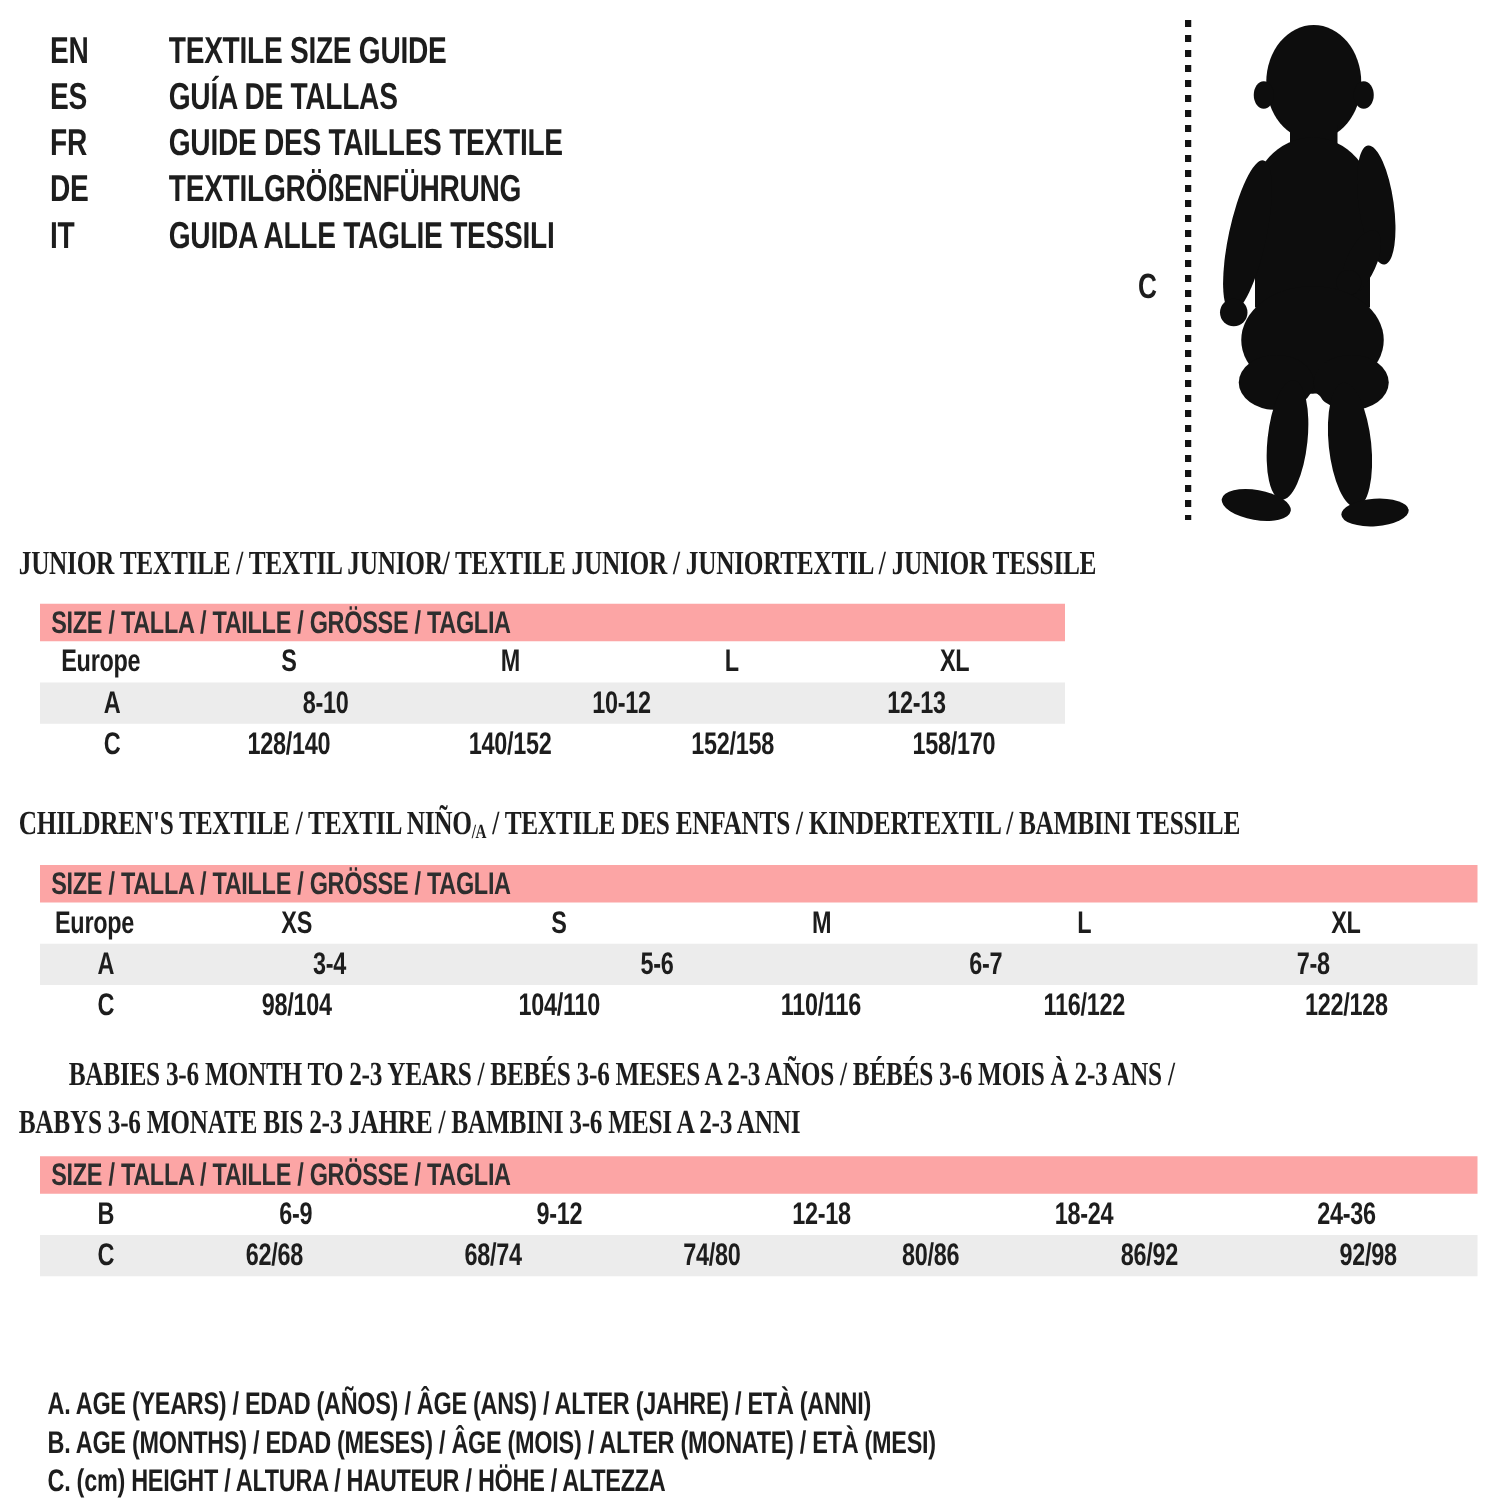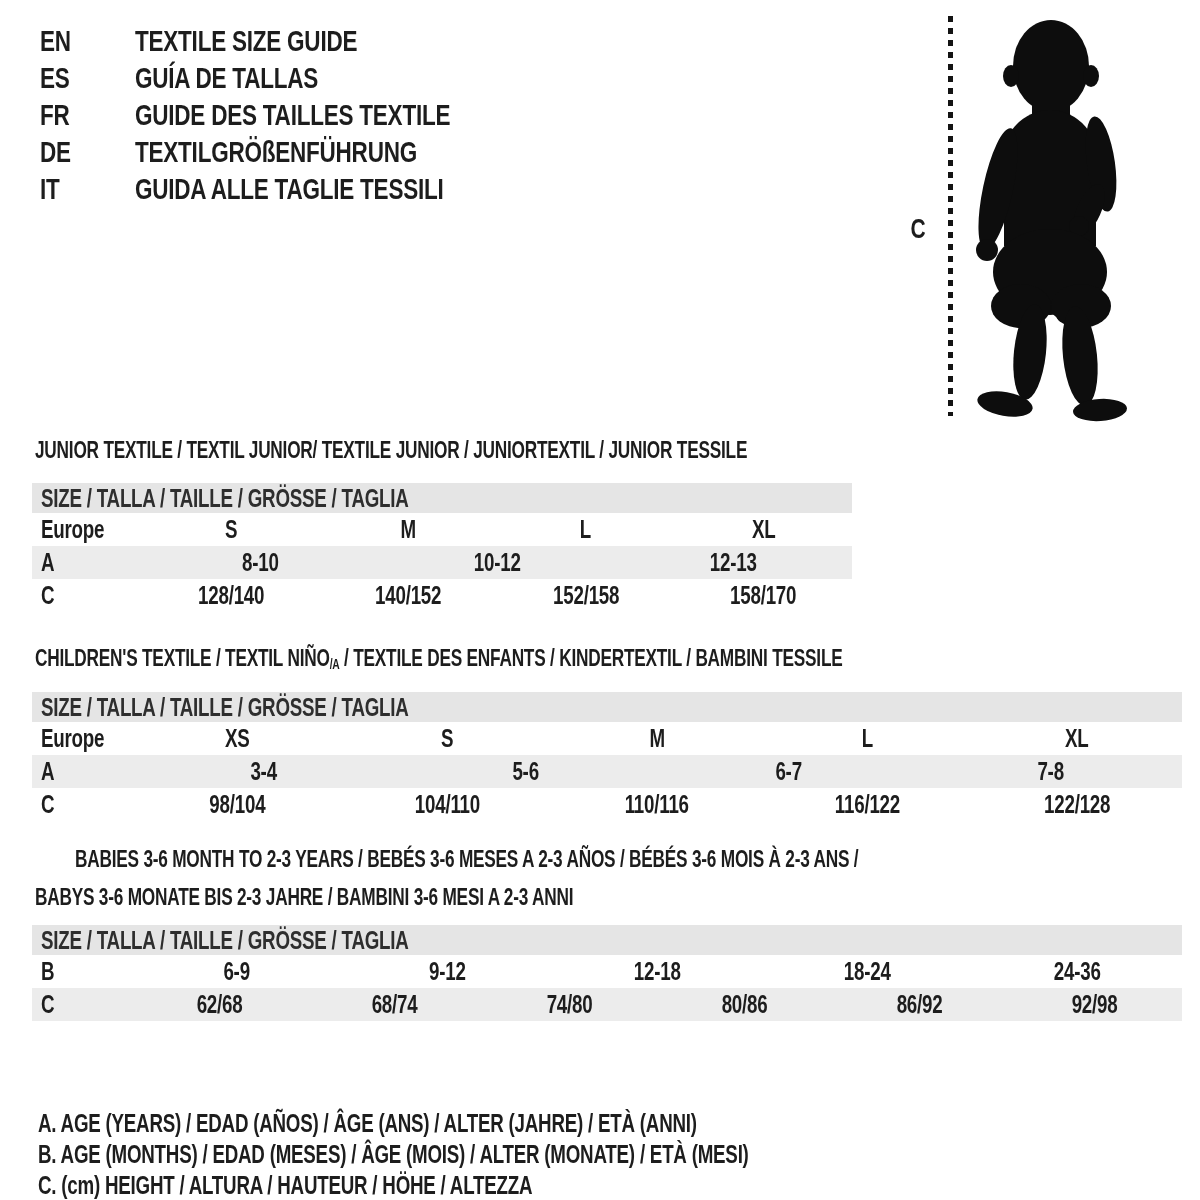--- a/index.html
+++ b/index.html
@@ -19,31 +19,31 @@
   .lang-code{width:78px;}
   
   .dash-line{
     position:absolute;left:948px;top:16px;width:5px;height:400px;
     background:repeating-linear-gradient(to bottom,#131313 0 6px,transparent 6px 12px);
   }
   .c-marker{position:absolute;left:908px;top:212px;font-size:28px;line-height:34px;}
   .silhouette{position:absolute;left:958px;top:14px;width:182px;height:408px;}
 
   
-  .sec-title{position:absolute;left:35px;font-size:23px;line-height:26px;}
+  .sec-title{position:absolute;left:15px;font-size:27px;line-height:26px;font-family:Liberation Serif, serif;}
   .sub{font-size:0.6em;position:relative;top:0.2em;}
 
   
   .sg-table{position:absolute;left:32px;}
   .t1{width:820px;}
   .t23{width:1150px;}
-  .size-bar{height:30px;line-height:30px;background:#e5e5e5;padding-left:9px;font-size:25px;color:#2e2e2e;box-sizing:border-box;}
+  .size-bar{height:30px;line-height:30px;background:#fca5a5;padding-left:9px;font-size:25px;color:#2e2e2e;box-sizing:border-box;}
   .trow{display:flex;height:33px;line-height:33px;font-size:25px;}
   .trow.alt{background:#ececec;}
-  .lab{box-sizing:border-box;padding-left:9px;text-align:left;}
+  .lab{box-sizing:border-box;padding-left:9px;text-align:center;}
   .t1 .lab{width:110px;}
   .t23 .lab{width:100px;}
   .val{flex:1;text-align:center;}
 
   
   .legend{position:absolute;left:38px;top:1108px;}
   .legend-line{height:31px;line-height:31px;font-size:25px;}
 </style>
 </head>
 <body>

